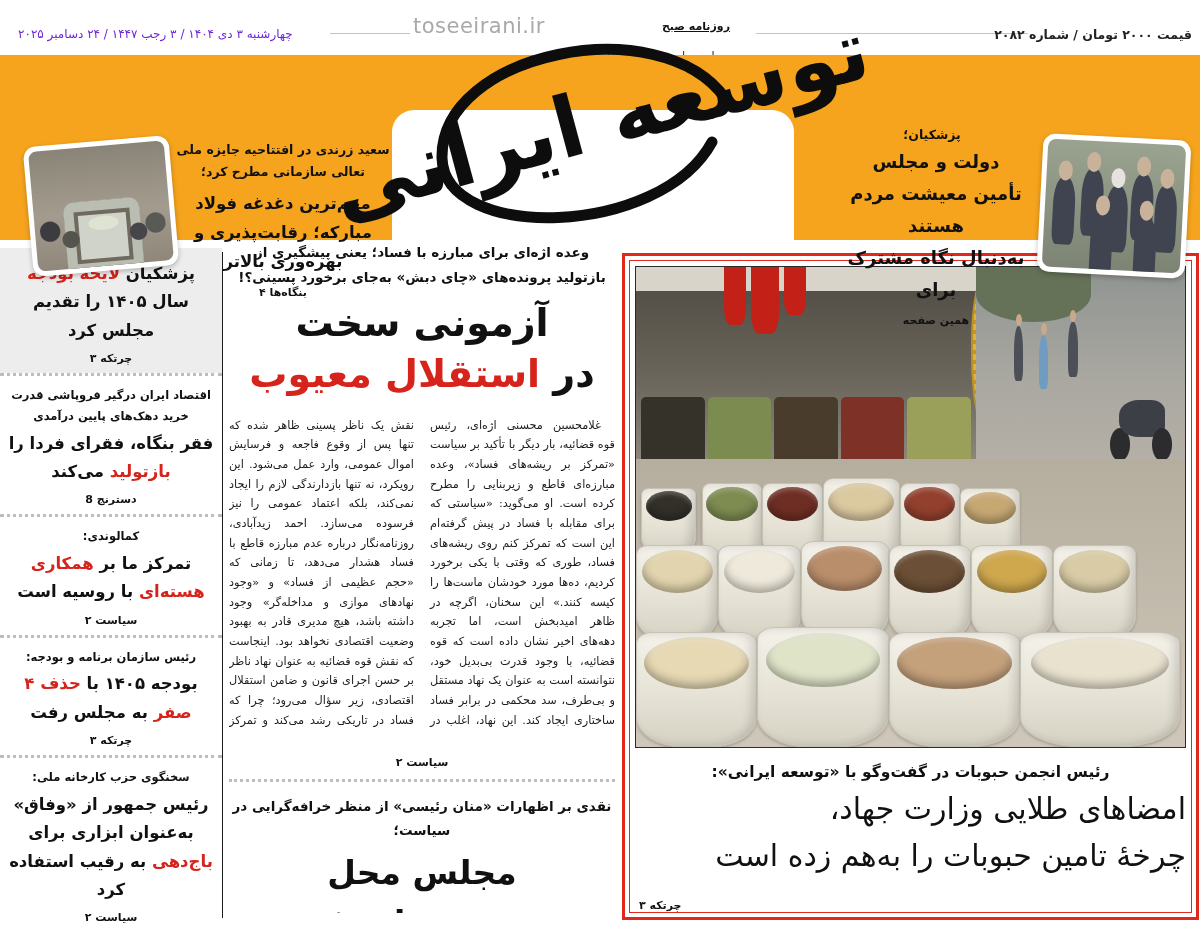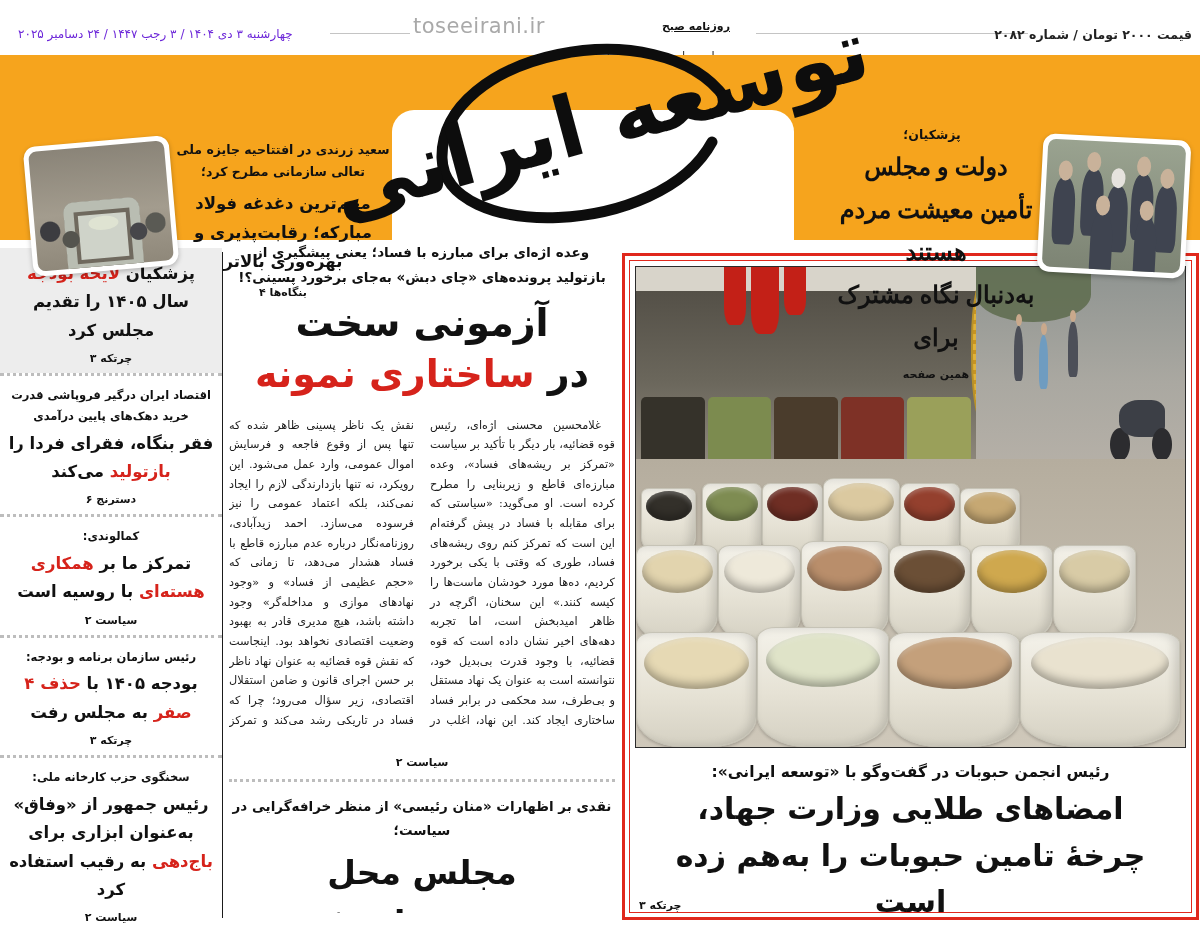--- a/index.html
+++ b/index.html
@@ -38,21 +38,21 @@
   .mp::before { content:""; position:absolute; top:-26%; left:18%; width:64%; height:30%; border-radius:50%; background:#c9b29a; }
   .mp.white::before { background:#e6e3de; }
 
   .banner-left-text { position:absolute; left:176px; top:84px; width:214px; text-align:center; z-index:2; }
   .bl-kicker { font-size:12.5px; font-weight:bold; line-height:1.75; }
   .bl-headline { font-size:16.5px; font-weight:bold; line-height:1.75; margin-top:7px; }
   .bl-ref { font-size:11px; font-weight:bold; margin-top:10px; }
 
   .banner-right-text { position:absolute; left:832px; top:72px; width:208px; text-align:center; z-index:2; }
   .br-kicker { font-size:12.5px; font-weight:bold; padding-right:8px; }
-  .br-headline { font-size:24px; font-weight:bold; line-height:1.78; margin-top:4px;font-family:Liberation Serif, serif; }
+  .br-headline { font-size:18px; font-weight:bold; line-height:1.78; margin-top:4px; }
   .br-ref { font-size:11px; font-weight:bold; margin-top:8px; }
 
   
   .vline { position:absolute; left:222px; top:252px; height:666px; border-left:1.5px solid #1b1b1b; }
   .sidebar { position:absolute; left:0; top:248px; width:222px; height:677px; overflow:hidden; }
   .s-item { padding:9px 8px 8px; text-align:center; }
   .s-item.panel { background:#ededed; }
   .s-kicker { font-size:11.5px; font-weight:bold; line-height:1.8; color:#111; }
   .s-headline { font-size:16.5px; font-weight:bold; line-height:1.72; margin-top:3px; }
   .s-ref { font-size:11px; font-weight:bold; margin-top:7px; }
@@ -102,21 +102,21 @@
   .pbanner .dash { position:absolute; left:10%; right:26%; top:46%; border-top:3px dashed #fff; }
   .pbanner .head { position:absolute; left:2%; top:26%; width:0; height:0; border-top:8px solid transparent; border-bottom:8px solid transparent; border-right:10px solid #fff; }
   .ground { position:absolute; left:0; top:40%; width:100%; height:60%; background:linear-gradient(180deg,#b5ad9e,#cfc8ba); }
   .sack { position:absolute; background:linear-gradient(180deg,#f4f2ea 0%,#e6e2d5 55%,#d5d1c3 100%);
           border:1px solid #c6c3b6; border-radius:14% 14% 38% 38% / 10% 10% 26% 26%;
           box-shadow:inset -5px 0 10px rgba(0,0,0,.14), 0 2px 3px rgba(0,0,0,.18); }
   .sack .fill { position:absolute; left:6%; right:6%; top:4%; height:46%; border-radius:50%;
           box-shadow:inset 0 -5px 9px rgba(0,0,0,.3), inset 0 3px 4px rgba(255,255,255,.25); }
 
   .p-kicker { text-align:center; font-size:15.5px; font-weight:bold; margin-top:15px; }
-  .p-headline { text-align:center; font-size:30px; font-weight:bold; line-height:1.55; margin-top:5px; }
+  .p-headline { font-size:30px; font-weight:normal; line-height:1.55; margin-top:5px; }
   .p-ref { position:absolute; left:14px; bottom:5px; font-size:11px; font-weight:bold; }
 </style>
 </head>
 <body>
 
 <div id="page">
 
   <header>
     <div class="date-line">چهارشنبه ۳ دی ۱۴۰۴ / ۳ رجب ۱۴۴۷ / ۲۴ دسامبر ۲۰۲۵</div>
     <div class="rule-a"></div>
@@ -181,21 +181,21 @@
 
     <article class="s-item panel">
       <div class="s-headline"><span>پزشکیان </span><span class="red">لایحه بودجه</span><span> سال ۱۴۰۵ را تقدیم مجلس کرد</span></div>
       <div class="s-ref">چرتکه ۳</div>
     </article>
     <div class="dotsep"></div>
 
     <article class="s-item">
       <div class="s-kicker">اقتصاد ایران درگیر فروپاشی قدرت خرید دهک‌های پایین درآمدی</div>
       <div class="s-headline"><span>فقر بنگاه، فقرای فردا را </span><span class="red">بازتولید</span><span> می‌کند</span></div>
-      <div class="s-ref">دسترنج ۶</div>
+      <div class="s-ref">دسترنج 8</div>
     </article>
     <div class="dotsep"></div>
 
     <article class="s-item">
       <div class="s-kicker">کمالوندی:</div>
       <div class="s-headline"><span>تمرکز ما بر </span><span class="red">همکاری هسته‌ای</span><span> با روسیه است</span></div>
       <div class="s-ref">سیاست ۲</div>
     </article>
     <div class="dotsep"></div>
 
@@ -211,21 +211,21 @@
       <div class="s-headline"><span>رئیس جمهور از «وفاق» به‌عنوان ابزاری برای </span><span class="red">باج‌دهی</span><span> به رقیب استفاده کرد</span></div>
       <div class="s-ref">سیاست ۲</div>
     </article>
 
   </aside>
 
   <main class="mid">
     <div class="m-kicker">وعده اژه‌ای برای مبارزه با فساد؛ یعنی پیشگیری از بازتولید پرونده‌های «چای دبش» به‌جای برخورد پسینی؟!</div>
     <div class="m-headline">
       <div>آزمونی سخت</div>
-      <div><span>در </span><span class="red">ساختاری نمونه</span></div>
+      <div><span>در </span><span class="red">استقلال معیوب</span></div>
     </div>
     <div class="m-body">غلامحسین محسنی اژه‌ای، رئیس قوه قضائیه، بار دیگر با تأکید بر سیاست «تمرکز بر ریشه‌های فساد»، وعده مبارزه‌ای قاطع و زیربنایی را مطرح کرده است. او می‌گوید: «سیاستی که برای مقابله با فساد در پیش گرفته‌ام این است که تمرکز کنم روی ریشه‌های فساد، طوری که وقتی با یکی برخورد کردیم، ده‌ها مورد خودشان ماست‌ها را کیسه کنند.» این سخنان، اگرچه در ظاهر امیدبخش است، اما تجربه دهه‌های اخیر نشان داده است که قوه قضائیه، با وجود قدرت بی‌بدیل خود، نتوانسته است به عنوان یک نهاد مستقل و بی‌طرف، سد محکمی در برابر فساد ساختاری ایجاد کند. این نهاد، اغلب در نقش یک ناظر پسینی ظاهر شده که تنها پس از وقوع فاجعه و فرسایش اموال عمومی، وارد عمل می‌شود. این رویکرد، نه تنها بازدارندگی لازم را ایجاد نمی‌کند، بلکه اعتماد عمومی را نیز فرسوده می‌سازد. احمد زیدآبادی، روزنامه‌نگار درباره عدم مبارزه قاطع با فساد هشدار می‌دهد، تا زمانی که «حجم عظیمی از فساد» و «وجود نهادهای موازی و مداخله‌گر» وجود داشته باشد، هیچ مدیری قادر به بهبود وضعیت اقتصادی نخواهد بود. اینجاست که نقش قوه قضائیه به عنوان نهاد ناظر بر حسن اجرای قانون و ضامن استقلال اقتصادی، زیر سؤال می‌رود؛ چرا که فساد در تاریکی رشد می‌کند و تمرکز قدرت بدون نظارت عمومی و قضایی قاطع، خود به کارخانه تولید فساد تبدیل شده است. یکی از مهم‌ترین انتقادات وارده به دستگاه قضایی، طولانی شدن روند رسیدگی به پرونده‌های کلان اقتصادی و عدم شفافیت در اعلام نتایج است. پرونده‌هایی نظیر «چای دبش»، که در دولت سیزدهم رخ داد، نمونه بارز این فرآیند است. مدت‌ها طول کشید تا این فساد عظیم، که اموال مردم را به تاراج برد، به سرانجام برسد و در این میان، زمان به نفع فاسدان عمل کرد. اگرچه اعلام شده است که رسیدگی به پرونده چای دبش به پایان رسیده و ردّ مال صورت گرفته است، اما این موفقیت نباید ناکارآمدی سیستم در پیشگیری و رسیدگی سریع را پنهان کند. زمانی که یک فساد بزرگ رخ می‌دهد، صرفاً بازگرداندن بخشی از اموال، جبران‌کننده آسیب‌های اقتصادی و اجتماعی ناشی از آن نیست...</div>
     <div class="m-ref">سیاست ۲</div>
     <div class="dotsep"></div>
     <div class="m2-kicker">نقدی بر اظهارات «منان رئیسی» از منظر خرافه‌گرایی در سیاست؛</div>
     <div class="m2-headline">مجلس محل پیش‌بینی‌های غیبی نیست</div>
 
   </main>
 
   <section class="photo-block">

